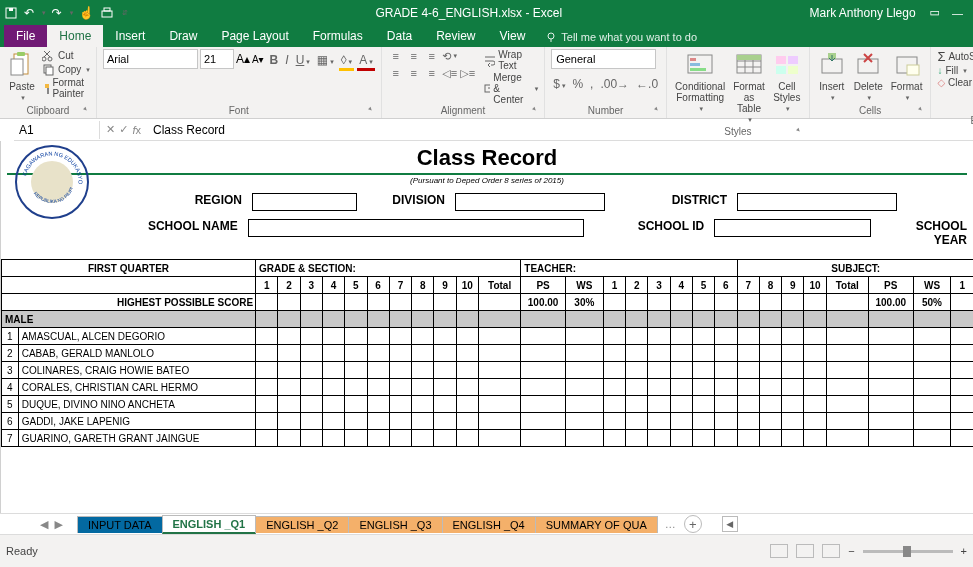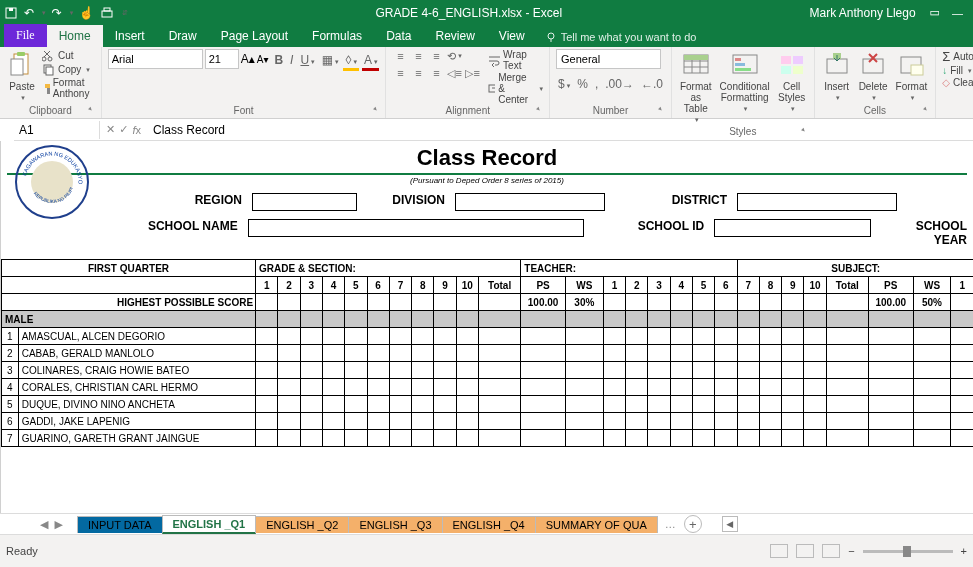--- a/index.html
+++ b/index.html
@@ -9,21 +9,21 @@
 .titlebar { background: #107c41; height: 25px; display: flex; align-items: center; color: #fff; padding: 0 4px; }
 .titlebar .qat { display: flex; align-items: center; gap: 6px; font-size: 12px; }
 .titlebar .qat svg { width: 14px; height: 14px; fill: #fff; }
 .titlebar .title { flex: 1; text-align: center; font-size: 12px; }
 .titlebar .user { font-size: 12px; margin-right: 8px; }
 
 
 .menubar { background: #107c41; height: 22px; display: flex; align-items: flex-end; padding-left: 4px; }
 .menubar .tab { color: #fff; padding: 4px 12px; font-size: 12px; cursor: pointer; }
 .menubar .tab.active { background: #f3f2f1; color: #217346; }
-.menubar .file { background: #6d28d9; font-family: Liberation Serif, serif; }
+.menubar .file { background: #701a75; }
 .menubar .tellme { display: flex; align-items: center; gap: 4px; color: #e0f0e8; font-size: 11px; padding: 4px 8px;}
 .menubar .tellme svg { width: 12px; height: 12px; fill: #e0f0e8; }
 
 
 .ribbon { background: #f3f2f1; height: 72px; border-bottom: 1px solid #d0d0d0; display: flex; }
 .ribbon-group { display: flex; flex-direction: column; justify-content: space-between; border-right: 1px solid #e1e1e1; padding: 2px 6px 0 6px; }
 .ribbon-group-body { display: flex; align-items: flex-start; gap: 4px; flex: 1; }
 .ribbon-group-label { text-align: center; font-size: 10px; color: #666; padding-bottom: 2px; position: relative; }
 .ribbon-group-label::after { content: "▸"; position: absolute; right: 2px; font-size: 7px; color: #888; transform: rotate(45deg); }
 .rbtn-big { display: flex; flex-direction: column; align-items: center; font-size: 10px; color: #444; gap: 2px; cursor: pointer; padding: 2px; }
@@ -161,21 +161,21 @@
               <rect x="4" y="4" width="7" height="8" fill="#fff" stroke="#666"></rect>
             </svg>
             <span>Copy</span>
             <span class="caret">▾</span>
           </div>
         <div class="ritem">
             <svg>
               <rect x="3" y="2" width="7" height="4" fill="#f4b942"></rect>
               <rect x="5" y="6" width="3" height="6" fill="#888"></rect>
             </svg>
-            <span>Format Anthony</span>
+            <span>Format Painter</span>
           </div>
       </div>
     </div>
     <div class="ribbon-group-label">Clipboard</div>
   </div>
 
   <div class="ribbon-group">
     <div class="ribbon-group-body" style="flex-direction:row">
       <div class="font-row">
         <input class="font-name" value="Arial" style="">
@@ -244,39 +244,39 @@
       </div>
     </div>
     <div class="ribbon-group-label">Number</div>
   </div>
 
   <div class="ribbon-group">
     <div class="ribbon-group-body">
       <div class="rbtn-big">
           <svg>
             <rect x="2" y="4" width="24" height="18" fill="none" stroke="#888"></rect>
+            <rect x="4" y="7" width="6" height="3" fill="#d88"></rect>
+            <rect x="4" y="12" width="10" height="3" fill="#8bd"></rect>
+            <rect x="4" y="17" width="16" height="3" fill="#8d8"></rect>
+          </svg>
+          <span style="white-space:pre-line; text-align:center">Conditional
+Formatting</span>
+          <span class="caret">▾</span>
+        </div>
+      <div class="rbtn-big">
+          <svg>
+            <rect x="2" y="4" width="24" height="18" fill="none" stroke="#888"></rect>
             <line x1="2" y1="10" x2="26" y2="10" stroke="#888"></line>
             <line x1="2" y1="16" x2="26" y2="16" stroke="#888"></line>
             <line x1="10" y1="4" x2="10" y2="22" stroke="#888"></line>
             <line x1="18" y1="4" x2="18" y2="22" stroke="#888"></line>
             <rect x="2" y="4" width="24" height="5" fill="#a9d08e"></rect>
           </svg>
           <span style="white-space:pre-line; text-align:center">Format as
 Table</span>
-          <span class="caret">▾</span>
-        </div>
-      <div class="rbtn-big">
-          <svg>
-            <rect x="2" y="4" width="24" height="18" fill="none" stroke="#888"></rect>
-            <rect x="4" y="7" width="6" height="3" fill="#d88"></rect>
-            <rect x="4" y="12" width="10" height="3" fill="#8bd"></rect>
-            <rect x="4" y="17" width="16" height="3" fill="#8d8"></rect>
-          </svg>
-          <span style="white-space:pre-line; text-align:center">Conditional
-Formatting</span>
           <span class="caret">▾</span>
         </div>
       <div class="rbtn-big">
           <svg>
             <rect x="3" y="5" width="10" height="8" fill="#fce"></rect>
             <rect x="15" y="5" width="10" height="8" fill="#ecf"></rect>
             <rect x="3" y="15" width="10" height="8" fill="#cfe"></rect>
             <rect x="15" y="15" width="10" height="8" fill="#efc"></rect>
           </svg>
           <span style="white-space:pre-line; text-align:center">Cell

